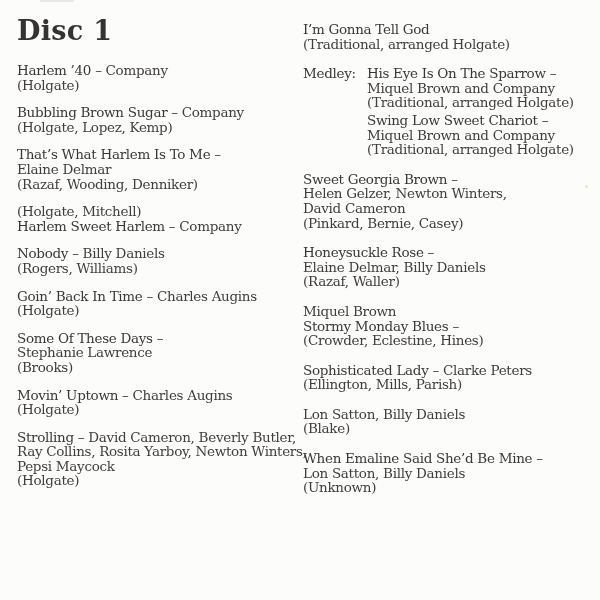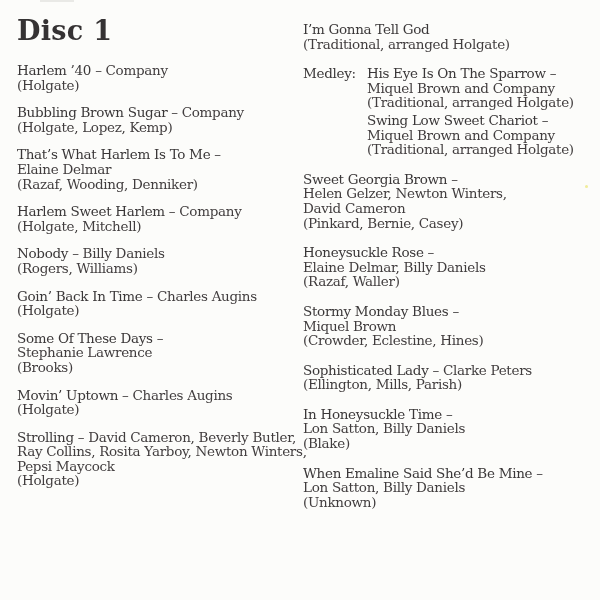--- a/index.html
+++ b/index.html
@@ -110,22 +110,22 @@
     </div>
 
     <div class="entry">
       <div class="line"><span class="b">That’s What Harlem Is To Me</span><span> –</span></div>
       <div class="line">Elaine Delmar</div>
       <div class="line">(Razaf, Wooding, Denniker)</div>
     </div>
 
 
     <div class="entry">
+      <div class="line">(Holgate, Mitchell)</div>
       <div class="line"><span class="b">Harlem Sweet Harlem</span><span> – Company</span></div>
-      <div class="line">(Holgate, Mitchell)</div>
     </div>
 
     <div class="entry">
       <div class="line"><span class="b">Nobody</span><span> – Billy Daniels</span></div>
       <div class="line">(Rogers, Williams)</div>
     </div>
 
     <div class="entry">
       <div class="line"><span class="b">Goin’ Back In Time</span><span> – Charles Augins</span></div>
       <div class="line">(Holgate)</div>
@@ -180,32 +180,31 @@
       <div class="line">(Pinkard, Bernie, Casey)</div>
     </div>
 
     <div class="entry">
       <div class="line"><span class="b">Honeysuckle Rose</span><span> –</span></div>
       <div class="line">Elaine Delmar, Billy Daniels</div>
       <div class="line">(Razaf, Waller)</div>
     </div>
 
     <div class="entry">
+      <div class="line">Miquel Brown</div>
       <div class="line"><span class="b">Stormy Monday Blues</span><span> –</span></div>
-      <div class="line">Miquel Brown</div>
       <div class="line">(Crowder, Eclestine, Hines)</div>
     </div>
 
     <div class="entry">
       <div class="line"><span class="b">Sophisticated Lady</span><span> – Clarke Peters</span></div>
       <div class="line">(Ellington, Mills, Parish)</div>
     </div>
 
     <div class="entry">
-      <div class="line"><span class="b">In Honeysuckle Time</span><span> –</span></div>
       <div class="line">Lon Satton, Billy Daniels</div>
       <div class="line">(Blake)</div>
     </div>
 
     <div class="entry">
       <div class="line"><span class="b">When Emaline Said She’d Be Mine</span><span> –</span></div>
       <div class="line">Lon Satton, Billy Daniels</div>
       <div class="line">(Unknown)</div>
     </div>
   </div>

